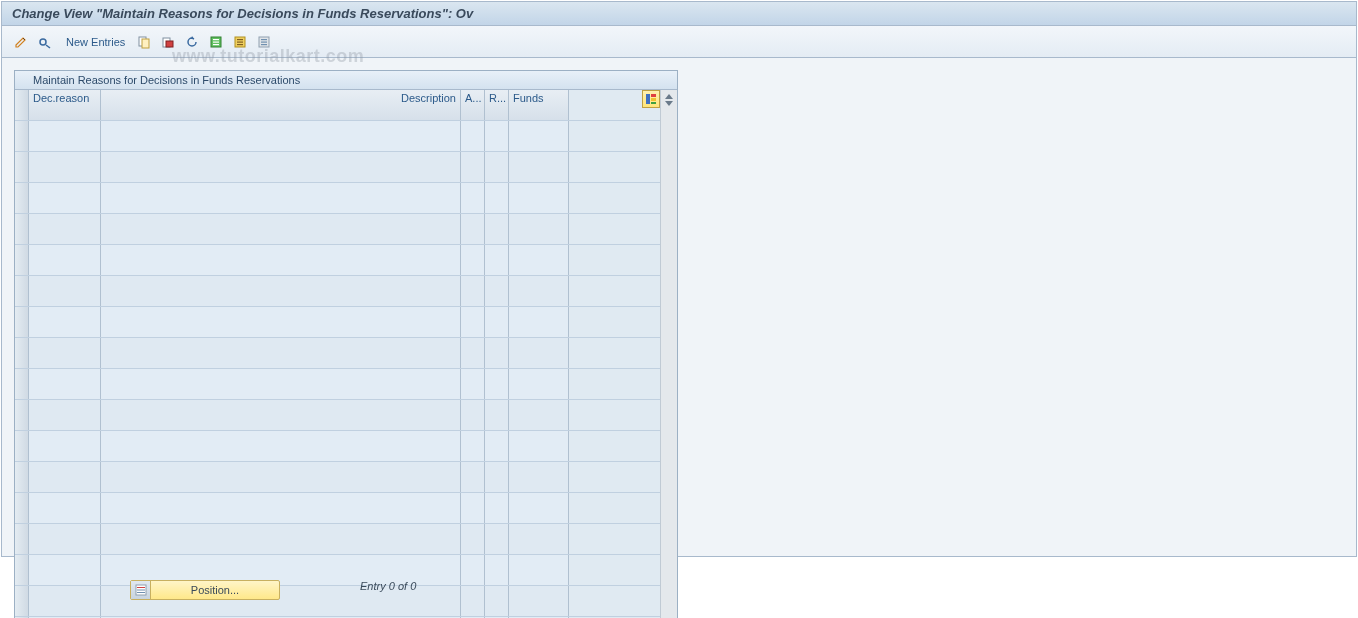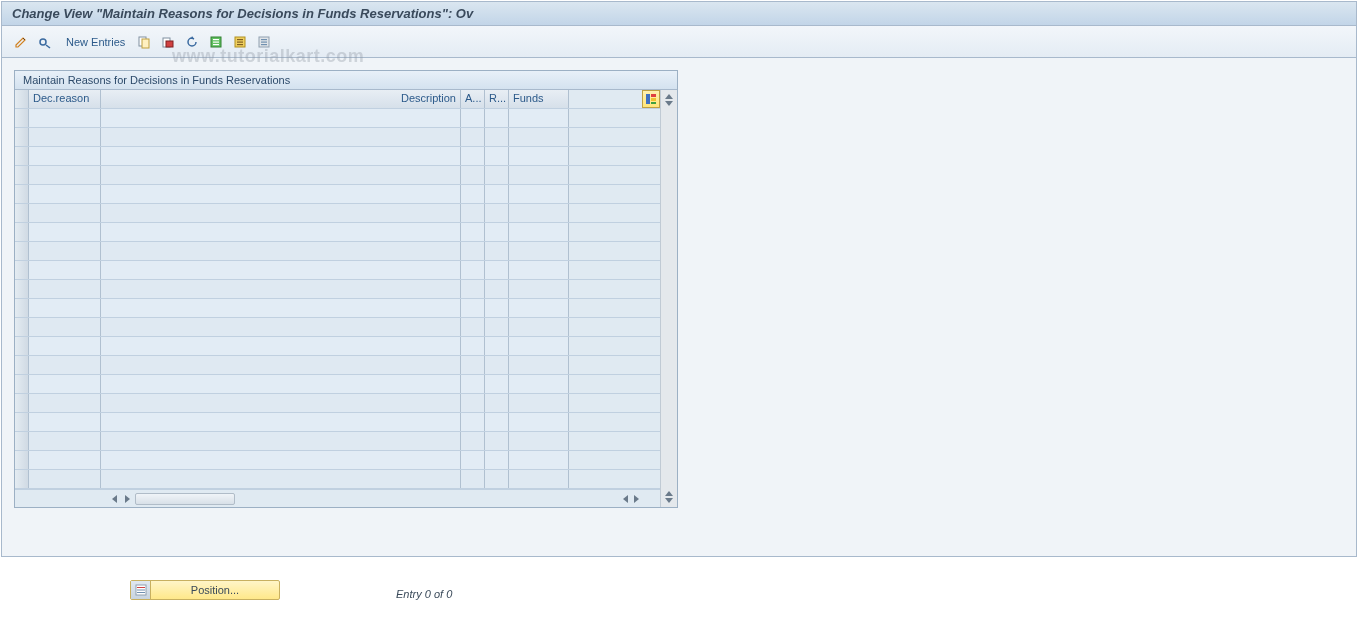--- a/index.html
+++ b/index.html
@@ -72,36 +72,36 @@
       display: flex;
       gap: 0;
     }
     .table-panel {
       width: 664px;
       border: 1px solid #9cb0c4;
       background: #e0eaf2;
     }
     .panel-title {
       background: linear-gradient(to bottom, #e8f0f8 0%, #d4e2ef 100%);
-      padding: 3px 8px;
+      padding: 3px 18px;
       border-bottom: 1px solid #a8b9cc;
       color: #2c4a6a;
       font-size: 11px;
     }
     .table-container {
       position: relative;
       display: flex;
     }
     .table-grid {
       flex: 1;
       background: #d8e4ef;
     }
     .table-row {
       display: flex;
-      height: 19px;
+      height: 31px;
       border-bottom: 1px solid #c0d0e0;
     }
     .table-header-row {
       background: linear-gradient(to bottom, #e8eef4 0%, #d6e0ea 100%);
     }
     .table-row.data {
       background: #dfe9f2;
     }
     .table-row.data:nth-child(odd) {
       background: #e2ecf5;
@@ -219,22 +219,22 @@
       margin-left: auto;
       margin-right: 18px;
       display: flex;
       align-items: center;
     }
     .footer-area {
       position: absolute;
       top: 580px;
       left: 130px;
       display: flex;
-      align-items: flex-end;
-      gap: 116px;
+      align-items: flex-start;
+      gap: 80px;
     }
     .position-button {
       display: flex;
       align-items: center;
       background: linear-gradient(to bottom, #fff5c8, #ffe88a);
       border: 1px solid #c8b060;
       border-radius: 2px;
       height: 20px;
       padding: 0;
       cursor: pointer;

